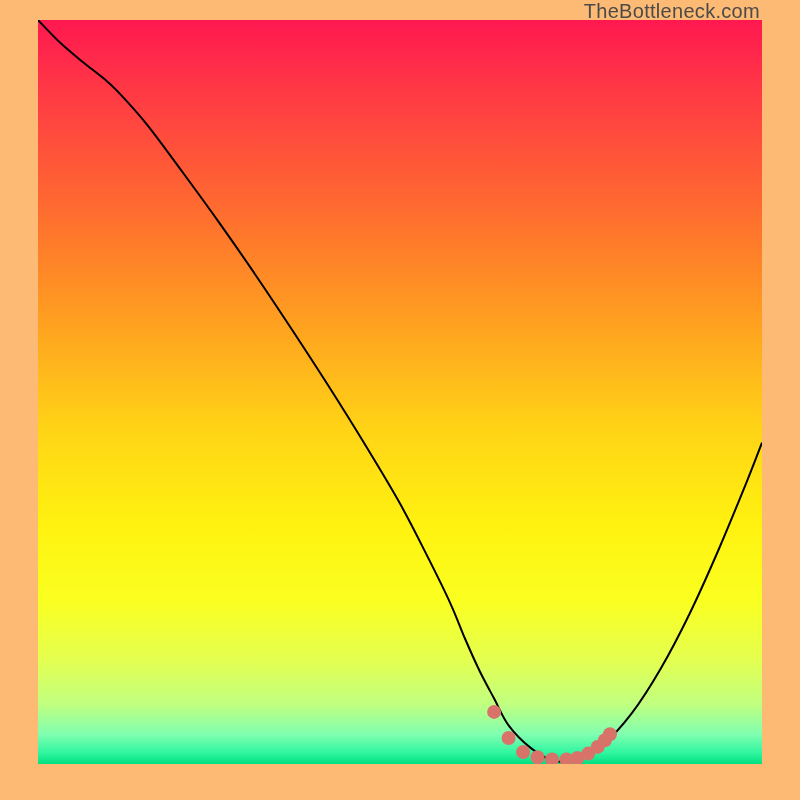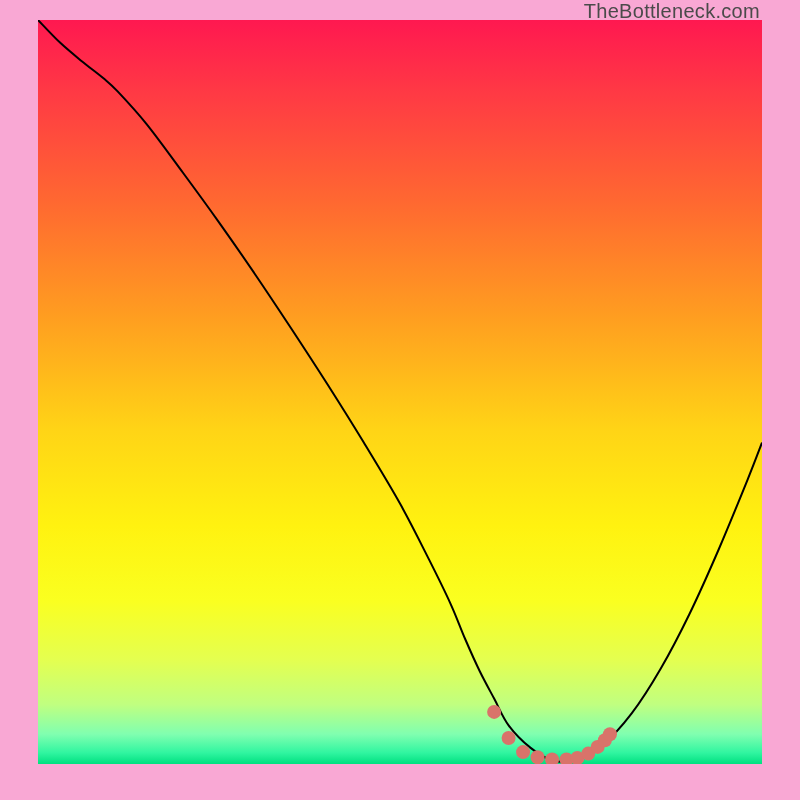--- a/index.html
+++ b/index.html
@@ -1,17 +1,17 @@
 <!DOCTYPE html>
 <html><head>
 <meta charset="utf-8">
 <style>
 * { margin: 0; padding: 0; box-sizing: border-box; }
 html, body { width: 800px; height: 800px; background: #000; font-family: Arial, sans-serif; }
-.container { position: relative; width: 800px; height: 800px; background: #f9a8d4; }
+.container { position: relative; width: 800px; height: 800px; background: #fdba74; }
 .plot-area { position: absolute; left: 38px; top: 20px; width: 724px; height: 744px; overflow: hidden; }
 .gradient-bg { position: absolute; inset: 0; }
 .watermark { position: absolute; top: 0px; right: 40px; color: #4a4a4a; font-size: 20px; font-weight: 500; letter-spacing: 0.3px; z-index: 10; }
 svg.curve { position: absolute; inset: 0; z-index: 5; }
 svg.dots { position: absolute; inset: 0; z-index: 6; }
 </style>
 </head>
 <body>
 <div class="container">
   <div class="watermark">TheBottleneck.com</div>

